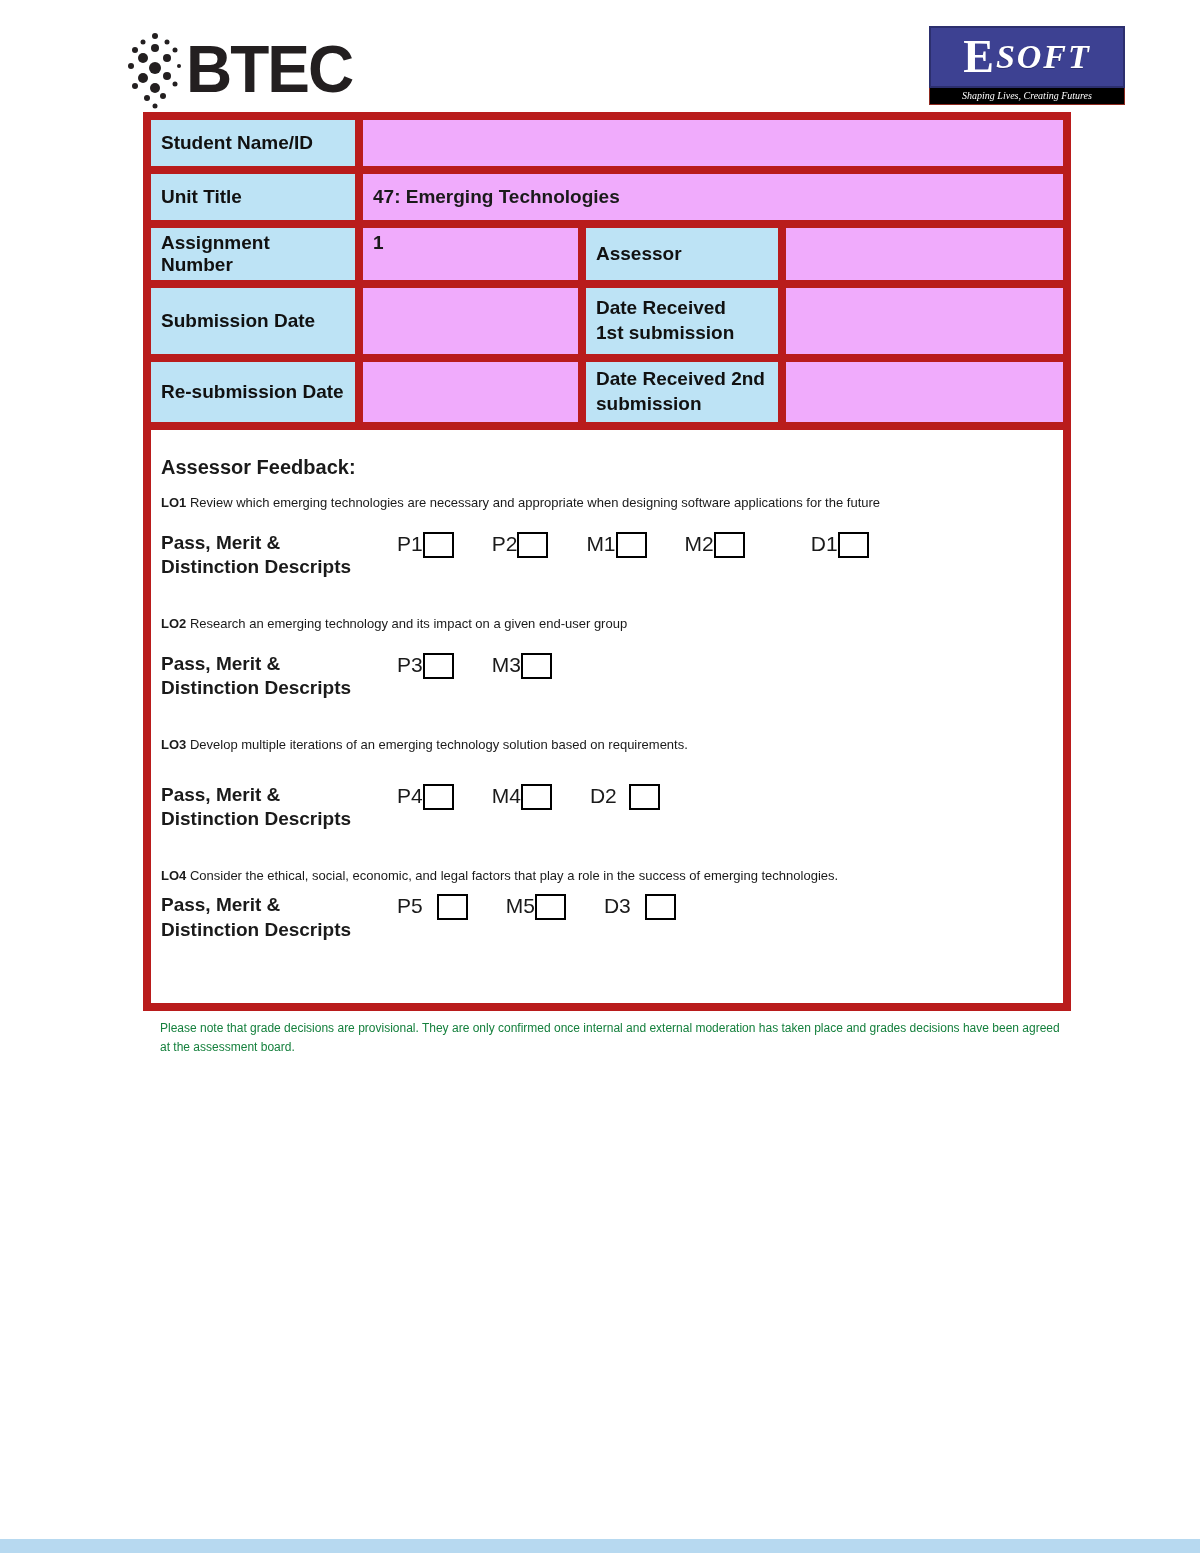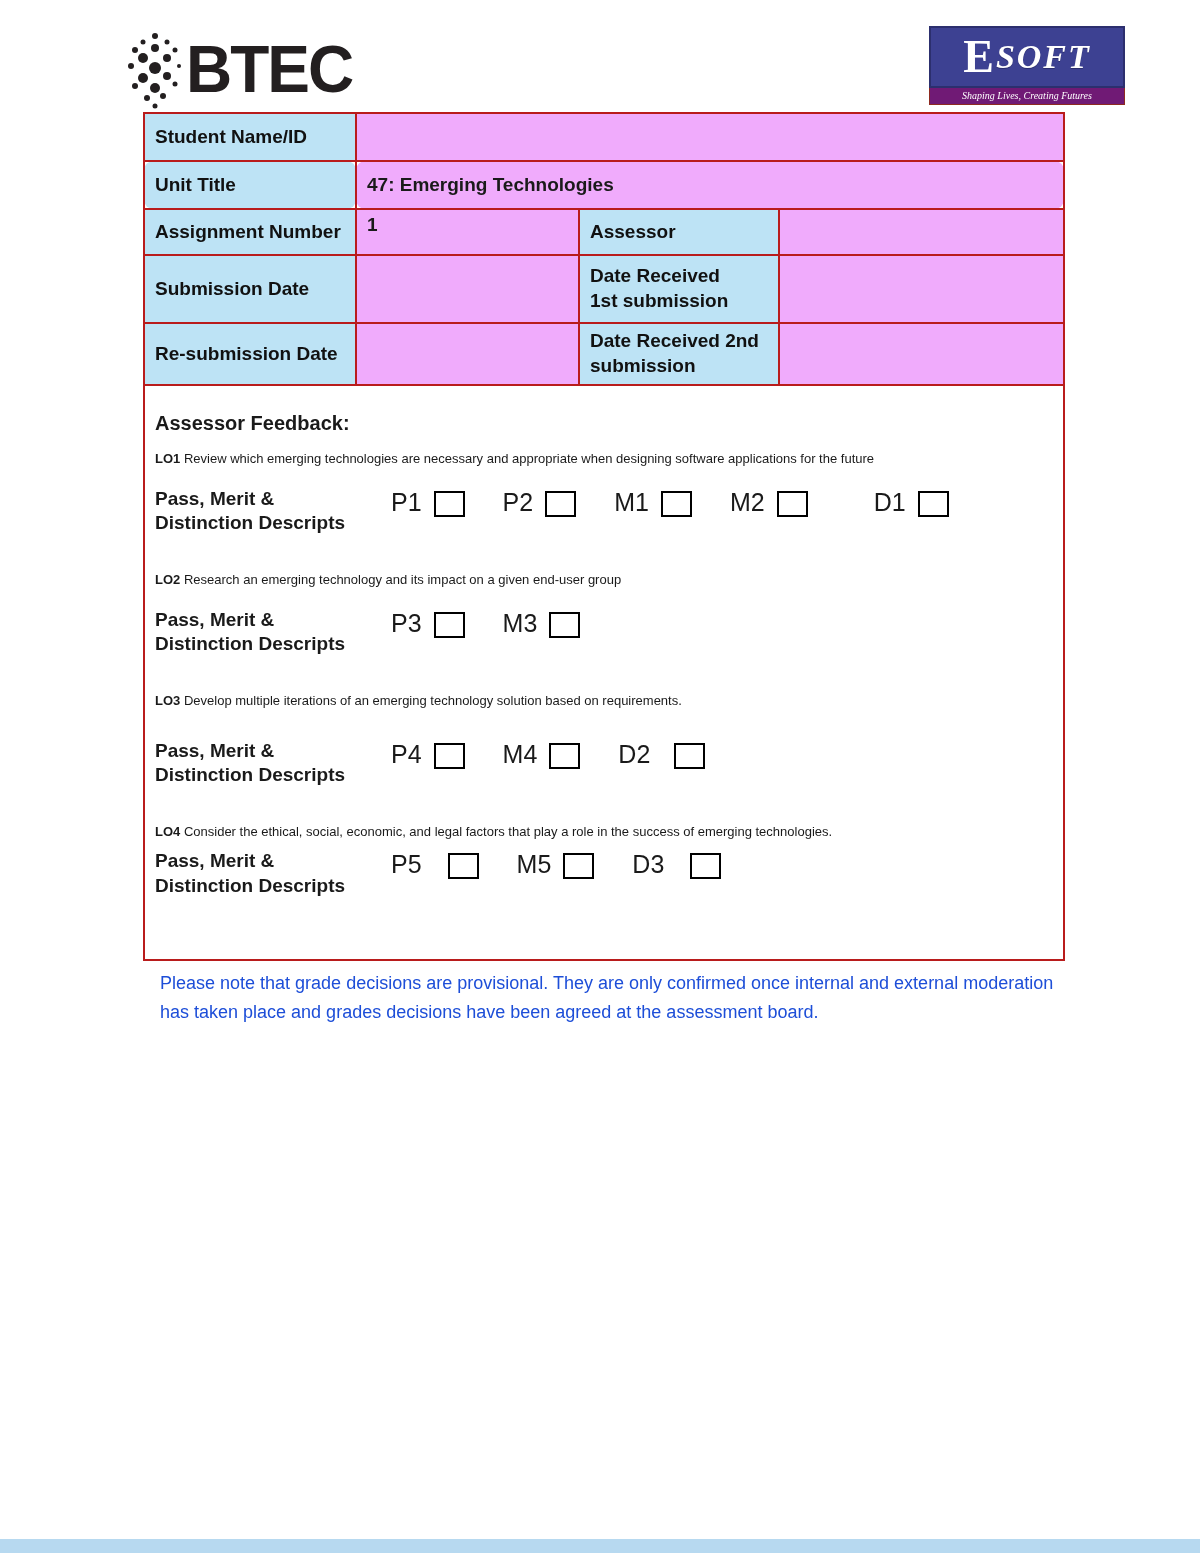--- a/index.html
+++ b/index.html
@@ -50,21 +50,21 @@
   .esoft-soft {
     font-family: "Liberation Serif", serif;
     font-size: 34px;
     font-weight: bold;
     font-style: italic;
     letter-spacing: 2px;
     line-height: 1;
     text-shadow: 0 1px 0 #2c2f6e;
   }
   .esoft-tagline {
-    background: #701a75;
+    background: #000000;
     color: #ffffff;
     font-family: "Liberation Serif", serif;
     font-style: italic;
     font-size: 10px;
     text-align: center;
     padding: 2px 0 3px 0;
     border: 1px solid #8e2a20;
     border-top: none;
   }
 
@@ -78,21 +78,21 @@
   }
 
   
   table.form-table {
     margin-left: 143px;
     width: 920px;
     border-collapse: collapse;
     table-layout: fixed;
   }
   table.form-table td {
-    border: 2px solid #b91c1c;
+    border: 8px solid #b91c1c;
     padding: 4px 10px;
     font-size: 19px;
     vertical-align: middle;
     word-wrap: break-word;
   }
   td.label-cell {
     background: #bde3f5;
     font-weight: bold;
     color: #111111;
   }
@@ -131,36 +131,36 @@
     font-size: 19px;
     line-height: 1.3;
   }
   .criteria {
     display: flex;
     align-items: center;
     gap: 38px;
     margin-left: 18px;
     padding-top: 1px;
   }
-  .criterion { display: flex; align-items: flex-end; gap: 12px; font-size: 25px; }
+  .criterion { display: flex; align-items: flex-start; font-size: 21px; }
   .checkbox {
     width: 27px;
     height: 22px;
     border: 2px solid #000000;
     background: #ffffff;
     display: inline-block;
   }
 
   
   .footer-note {
     margin: 8px 0 0 160px;
     width: 900px;
-    font-size: 18px;
+    font-size: 12px;
     line-height: 1.6;
-    color: #1d4ed8;
+    color: #15803d;
   }
 
   
   .bottom-bar {
     position: absolute;
     left: 0; right: 0; bottom: 0;
     height: 14px;
     background: #b7d9f0;
   }
 </style>

